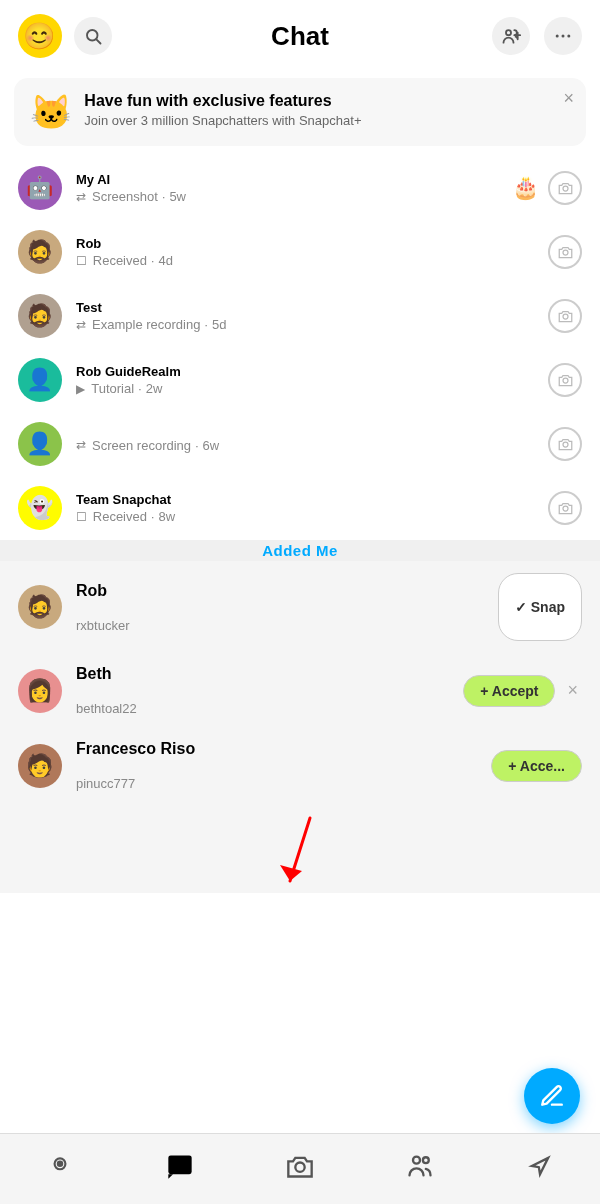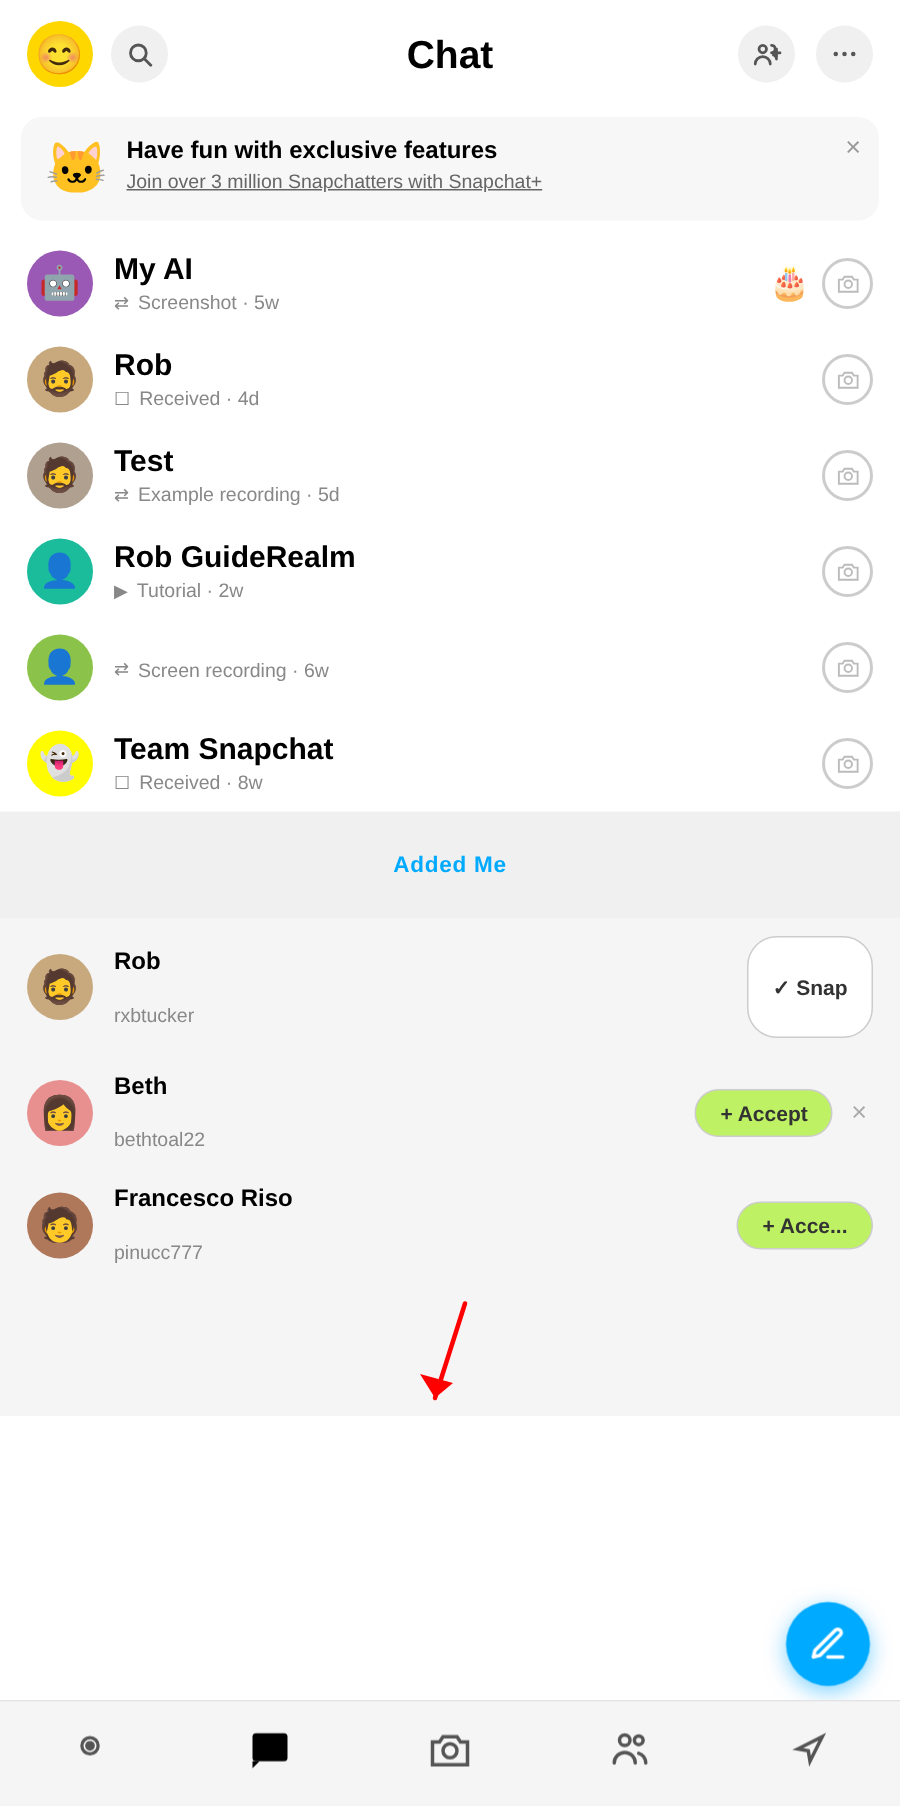--- a/index.html
+++ b/index.html
@@ -64,38 +64,38 @@
       background: #f7f7f7;
       border-radius: 14px;
       padding: 14px 16px;
       display: flex;
       align-items: flex-start;
       gap: 12px;
       position: relative;
     }
     .promo-emoji { font-size: 34px; flex-shrink: 0; }
     .promo-text h3 { font-size: 16px; font-weight: 700; color: #000; }
-    .promo-text p { font-size: 13px; color: #666; margin-top: 3px; text-decoration: underline; }
+    .promo-text p { font-size: 13px; color: #666; margin-top: 3px; }
     .promo-close {
       position: absolute; top: 10px; right: 12px;
       color: #999; font-size: 18px; cursor: pointer;
     }
 
     
     .chat-list { background: #fff; }
     .chat-item {
       display: flex;
       align-items: center;
       padding: 10px 18px;
       gap: 14px;
       cursor: pointer;
       position: relative;
     }
     .chat-info { flex: 1; }
-    .chat-name { font-size: 20px; font-weight: 600; color: #000; }
+    .chat-name { font-size: 13px; font-weight: 600; color: #000; }
     .chat-sub {
       display: flex; align-items: center; gap: 6px;
       font-size: 13px; color: #888; margin-top: 2px;
     }
     .chat-sub-icon { font-size: 12px; }
     .chat-right {
       display: flex; align-items: center; gap: 8px;
     }
     .chat-emoji { font-size: 22px; }
     .camera-icon-circle {
@@ -103,21 +103,21 @@
       border: 2px solid #ccc;
       border-radius: 50%;
       display: flex; align-items: center; justify-content: center;
       font-size: 15px; color: #aaa;
     }
 
     
     .section-divider {
       background: #f0f0f0;
       text-align: center;
-      padding: 27px;
+      padding: 2px;
       font-size: 15px;
       font-weight: 700;
       color: #00AAFF;
       letter-spacing: 0.5px;
     }
 
     
     .added-section { background: #f5f5f5; }
     .added-item {
       display: flex;

